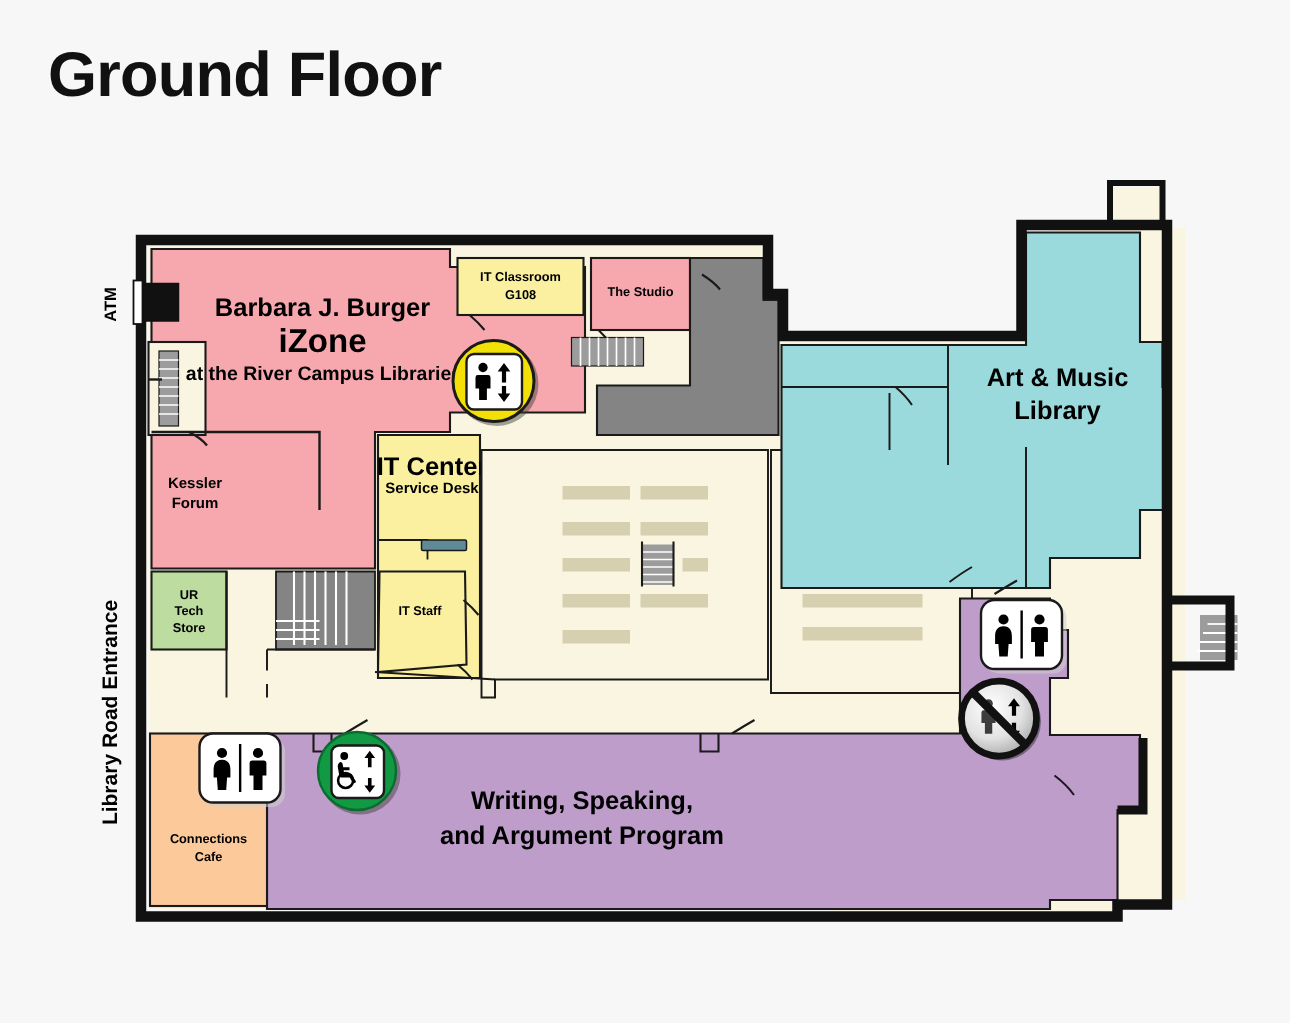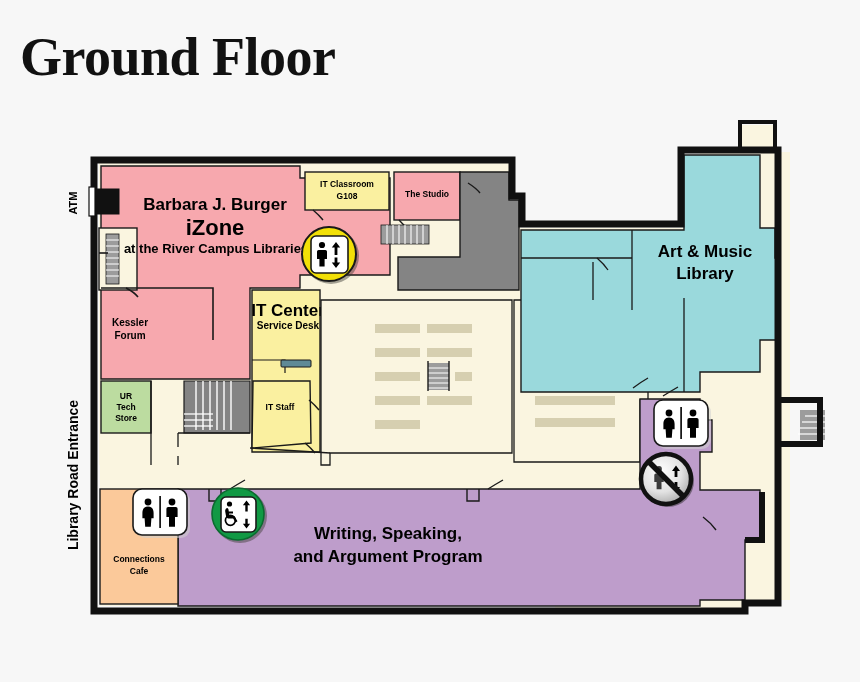--- a/index.html
+++ b/index.html
@@ -10,27 +10,27 @@
   }
   body {
     width: 860px;
     height: 682px;
     position: relative;
     overflow: hidden;
     font-family: "Liberation Sans", sans-serif;
   }
   #page-title {
     position: absolute;
-    left: 20px;
+    left: 32px;
     top: 26px;
-    font-size: 54px;
+    font-size: 42px;
     font-weight: 700;
     letter-spacing: -0.5px;
     color: #111111;
-    font-family: Liberation Serif, serif;
+    font-family: Liberation Sans, sans-serif;
   }
   #map-stage {
     position: absolute;
     left: 0;
     top: 0;
     width: 860px;
     height: 682px;
   }
   svg#floorplan {
     display: block;

